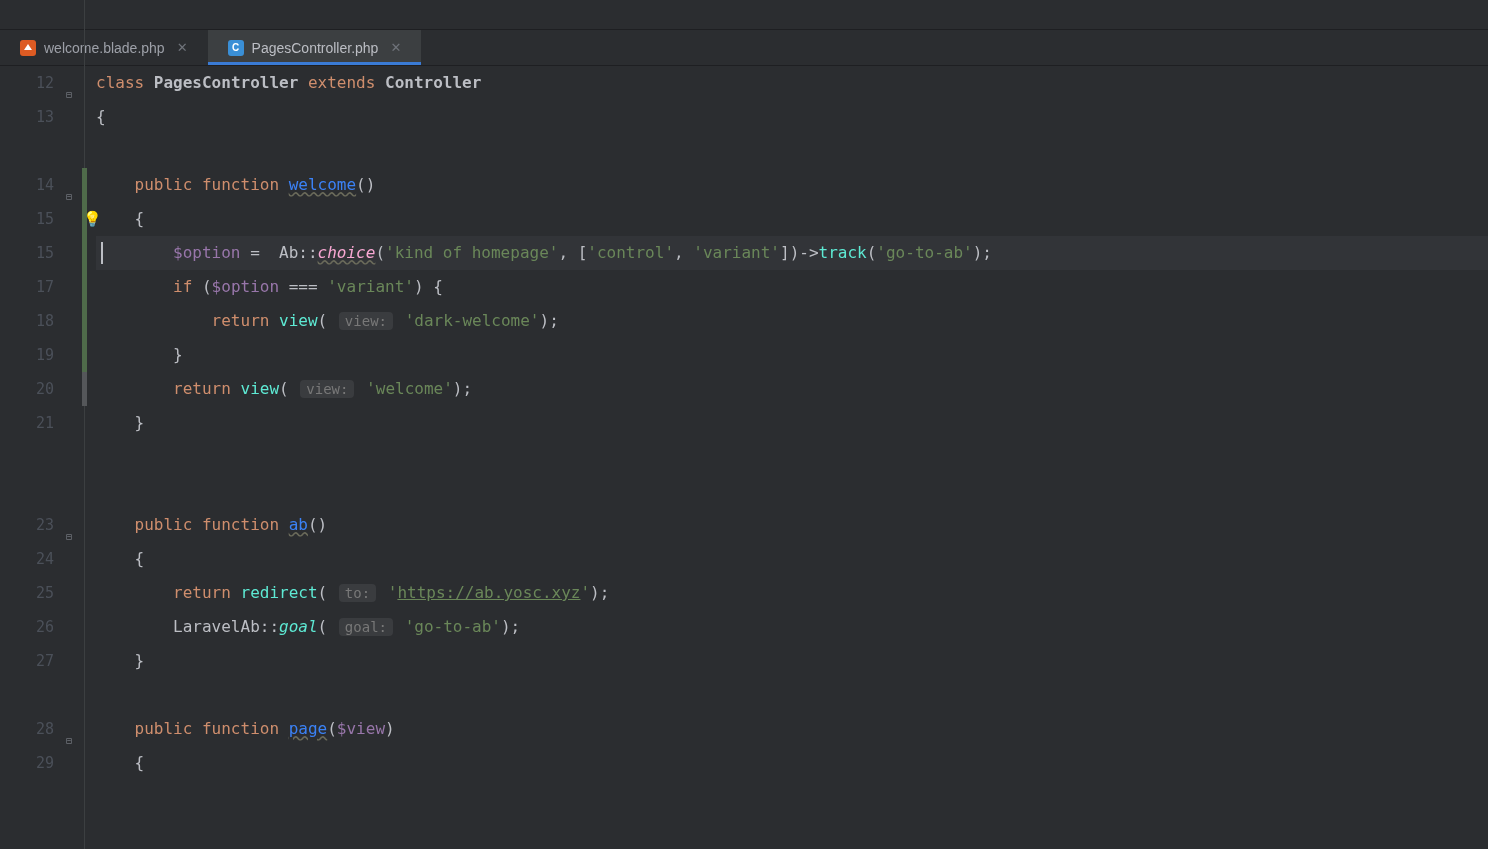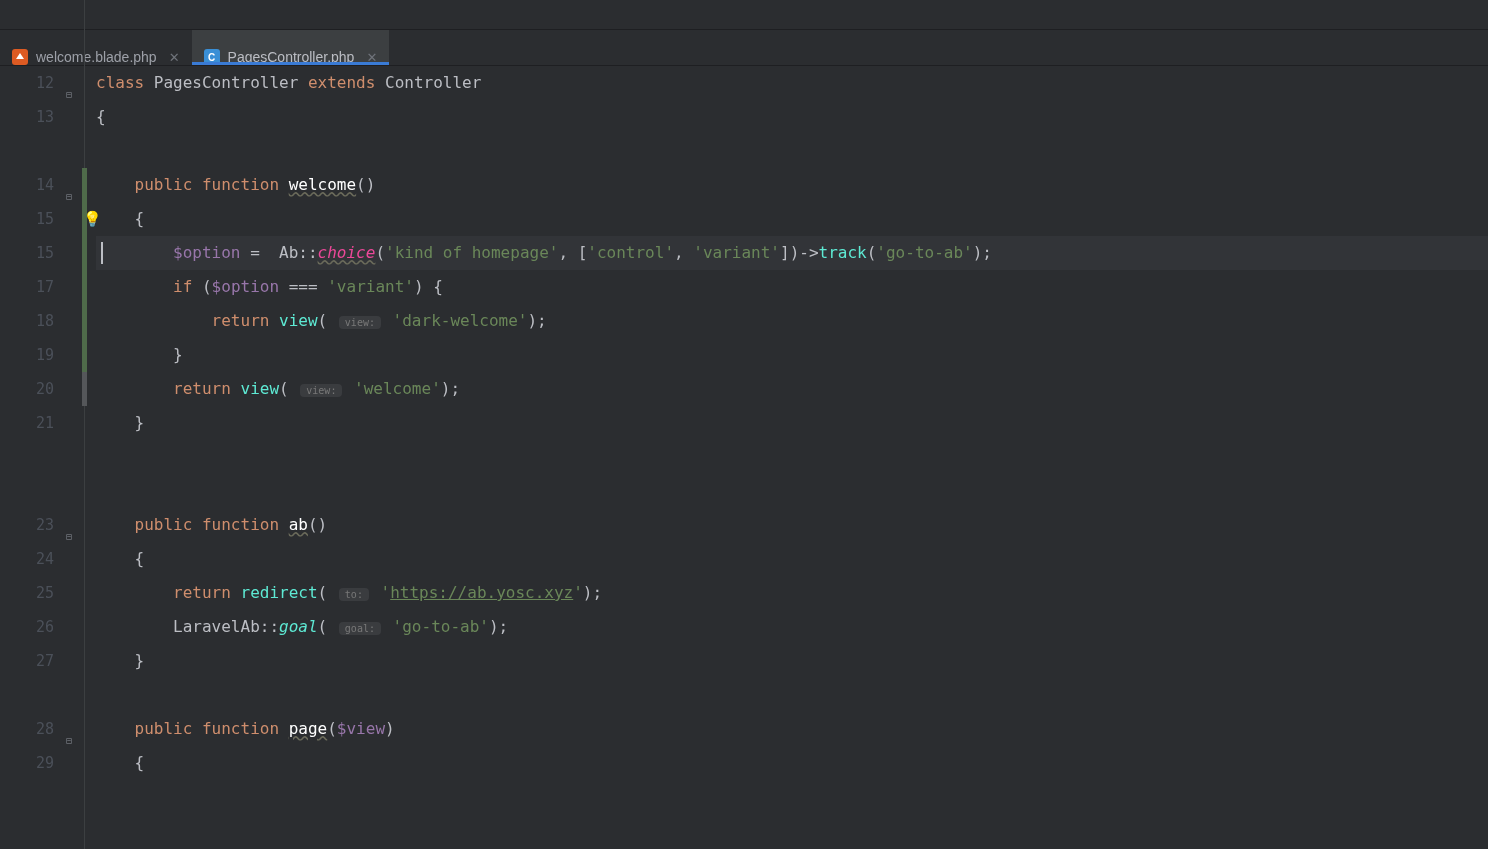--- a/index.html
+++ b/index.html
@@ -19,23 +19,23 @@
   }
   .tabbar {
     height: 36px;
     background: #2b2d30;
     display: flex;
     align-items: stretch;
     border-bottom: 1px solid #1e1f22;
   }
   .tab {
     display: flex;
-    align-items: flex-end;
+    align-items: center;
     gap: 8px;
-    padding: 0 12px;
+    padding: 0 20px;
     color: #9da0a8;
     font-family: -apple-system, 'Segoe UI', sans-serif;
     font-size: 14px;
     cursor: pointer;
     position: relative;
   }
   .tab.active {
     background: #3c3f41;
     color: #bcbec4;
   }
@@ -119,36 +119,36 @@
     position: absolute;
     left: 5px;
     top: 6px;
     width: 2px;
     height: 22px;
     background: #bcbec4;
   }
   
   .kw { color: #cf8e6d; }       
   .fn { color: #cf8e6d; }       
-  .cls{ color: #bcbec4; }
+  .cls{ color: #bcbec4; font-weight: bold; }
   .name{ color: #bcbec4; }
-  .method { color: #ffffff; text-decoration-line: underline; text-decoration-style: wavy; text-decoration-color: #6a6a5a; }
+  .method { color: #3b82f6; text-decoration-line: underline; text-decoration-style: wavy; text-decoration-color: #6a6a5a; }
   .methodplain { color: #5eead4; }
-  .static { font-style: italic; color: #ec4899; text-decoration-line: underline; text-decoration-style: wavy; text-decoration-color: #6a6a5a;}
+  .static { font-style: italic; color: #f9a8d4; text-decoration-line: underline; text-decoration-style: wavy; text-decoration-color: #6a6a5a;}
   .var { color: #9876aa; }
   .str { color: #6a8759; }
   .url { color: #6a8759; text-decoration: underline; }
   .op  { color: #bcbec4; }
   .punc{ color: #bcbec4; }
   .hint {
     color: #787878;
     background: #3a3c3f;
     border-radius: 4px;
     padding: 1px 6px;
-    font-size: 10px;
+    font-size: 14px;
     margin: 0 2px;
   }
   .brkt { color: #bcbec4; }
 </style>
 </head>
 <body>
 
 <div class="titlebar"></div>
 
 <div class="tabbar">

